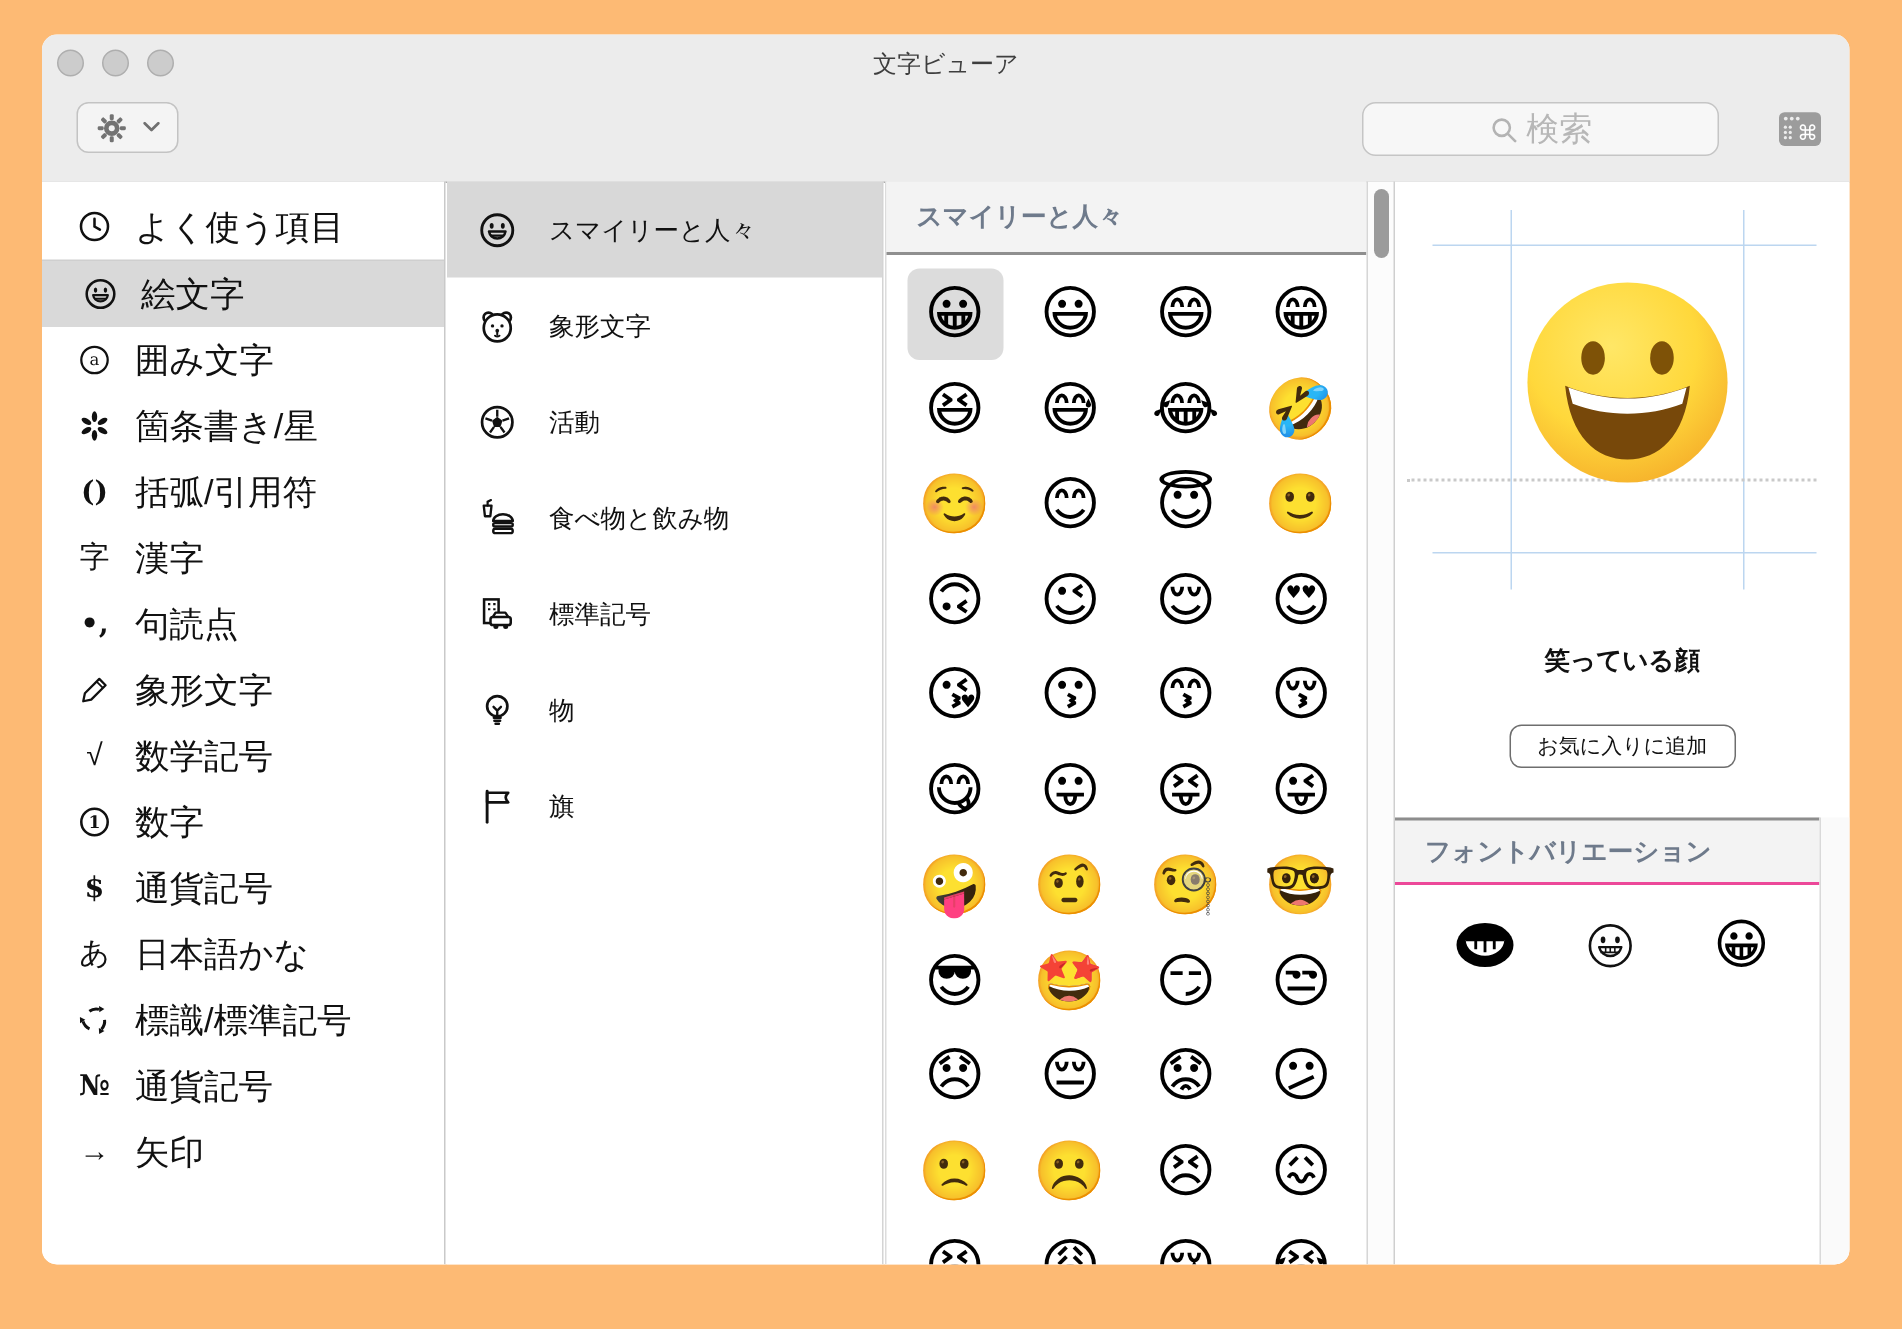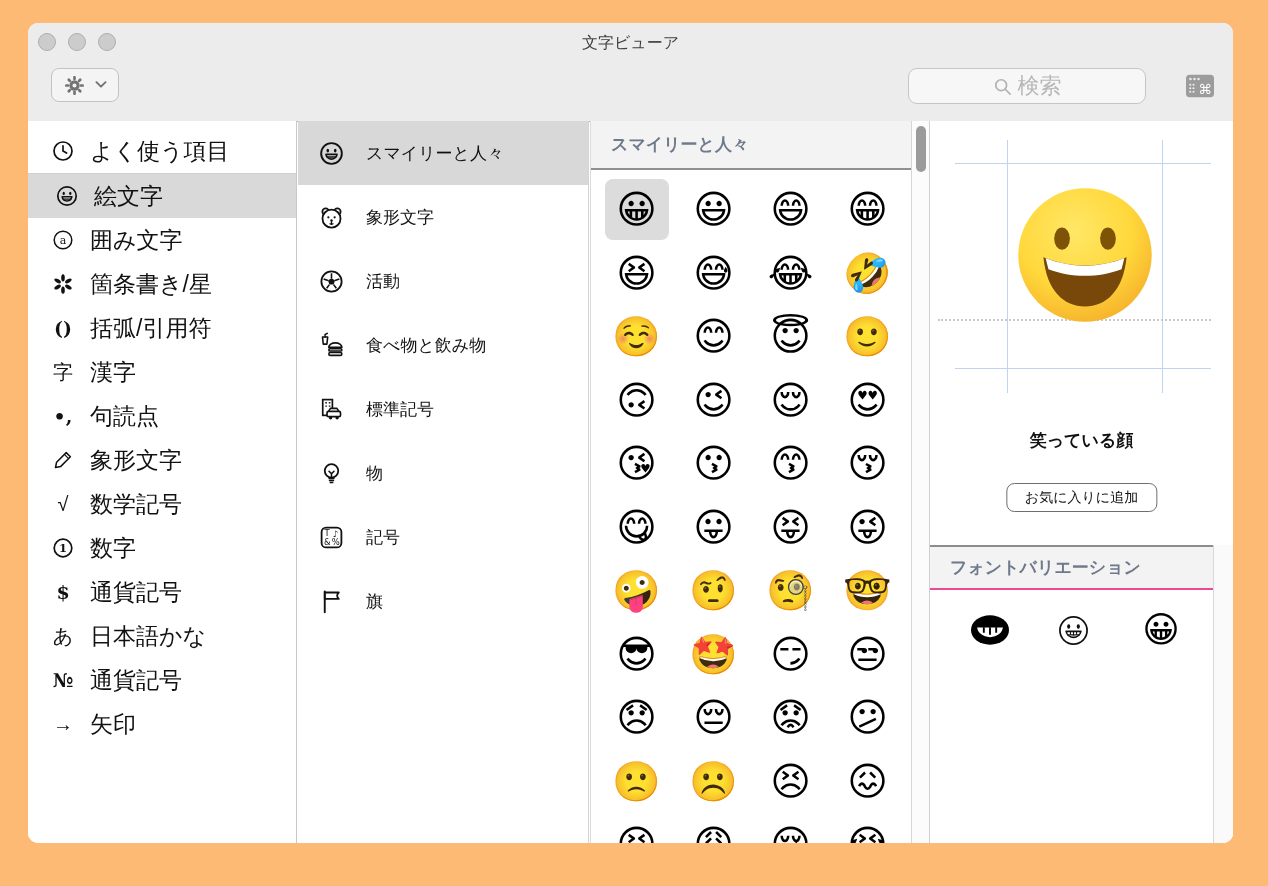--- a/index.html
+++ b/index.html
@@ -343,20 +343,28 @@
         </div>
         <div class="side-item">
           <span class="ic serif">$</span>
           <span class="lbl">通貨記号</span>
         </div>
         <div class="side-item">
           <span class="ic">あ</span>
           <span class="lbl">日本語かな</span>
         </div>
         <div class="side-item">
+          <span class="ic">
+            <svg class="isvg" viewBox="0 0 24 24" aria-hidden="true">
+              <use href="#sym-recycle"></use>
+            </svg>
+          </span>
+          <span class="lbl">標識/標準記号</span>
+        </div>
+        <div class="side-item">
           <span class="ic serif">№</span>
           <span class="lbl">通貨記号</span>
         </div>
         <div class="side-item">
           <span class="ic">→</span>
           <span class="lbl">矢印</span>
         </div>
       </div>
 
     <div class="cats" id="category-list">
@@ -400,28 +408,20 @@
           </span>
           <span class="lbl">標準記号</span>
         </div>
         <div class="cat-item">
           <span class="ic">
             <svg class="isvg" viewBox="0 0 24 24" aria-hidden="true">
               <use href="#sym-bulb"></use>
             </svg>
           </span>
           <span class="lbl">物</span>
-        </div>
-        <div class="cat-item">
-          <span class="ic">
-            <svg class="isvg" viewBox="0 0 24 24" aria-hidden="true">
-              <use href="#sym-symbols"></use>
-            </svg>
-          </span>
-          <span class="lbl">記号</span>
         </div>
         <div class="cat-item">
           <span class="ic">
             <svg class="isvg" viewBox="0 0 24 24" aria-hidden="true">
               <use href="#sym-flag"></use>
             </svg>
           </span>
           <span class="lbl">旗</span>
         </div>
       </div>

